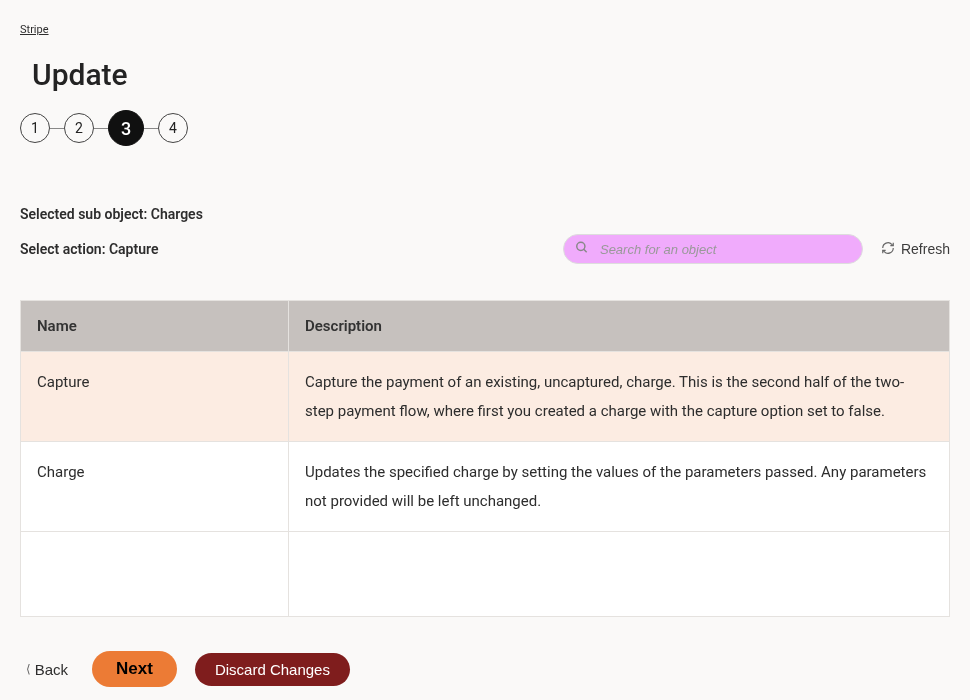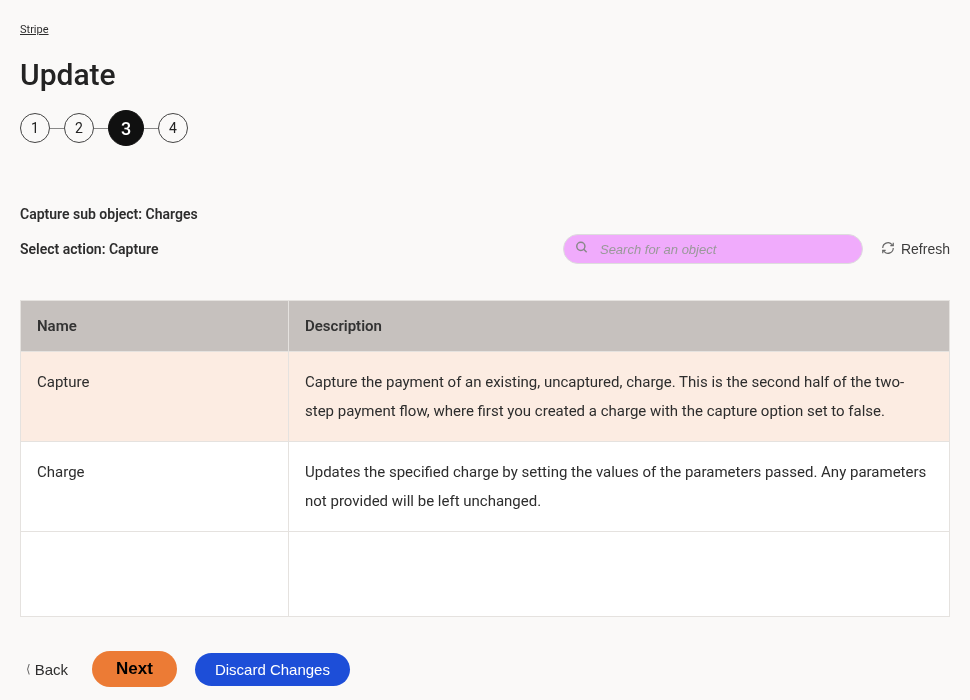--- a/index.html
+++ b/index.html
@@ -16,21 +16,21 @@
   .breadcrumb-link {
     font-size: 11px;
     color: #2e2e2e;
     text-decoration: underline;
     cursor: pointer;
     display: inline-block;
   }
   .page-title {
     font-size: 30px;
     font-weight: 500;
-    margin: 20px 0 18px 0;
+    margin: 20px 0 18px 12px;
     color: #232323;
   }
   .stepper {
     display: flex;
     align-items: center;
     gap: 0;
     margin-bottom: 60px;
   }
   .step-node {
     width: 30px; height: 30px;
@@ -184,21 +184,21 @@
     background: #ec7b35;
     color: #000000;
     border: none;
     border-radius: 18px;
     padding: 8px 24px;
     font-size: 17px;
     font-weight: 600;
     cursor: pointer;
   }
   .discard-btn {
-    background: #1d4ed8;
+    background: #7f1d1d;
     color: #fff;
     border: none;
     border-radius: 18px;
     padding: 8px 20px;
     font-size: 15px;
     font-weight: 500;
     cursor: pointer;
   }
 </style>
 </head>
@@ -215,21 +215,21 @@
     <div class="step-connector"></div>
     <div class="step-node">2</div>
     <div class="step-connector"></div>
     <div class="step-node active">3</div>
     <div class="step-connector"></div>
     <div class="step-node">4</div>
   </div>
 
 
   <div class="meta-line">
-    <span>Capture sub object:</span>
+    <span>Selected sub object:</span>
     <span>Charges</span>
   </div>
 
   <div class="meta-row">
     <div class="meta-line" style="margin-bottom:0;">
       <span>Select action:</span>
       <span>Capture</span>
     </div>
     <div class="search-refresh">
       <div class="search-wrap">

